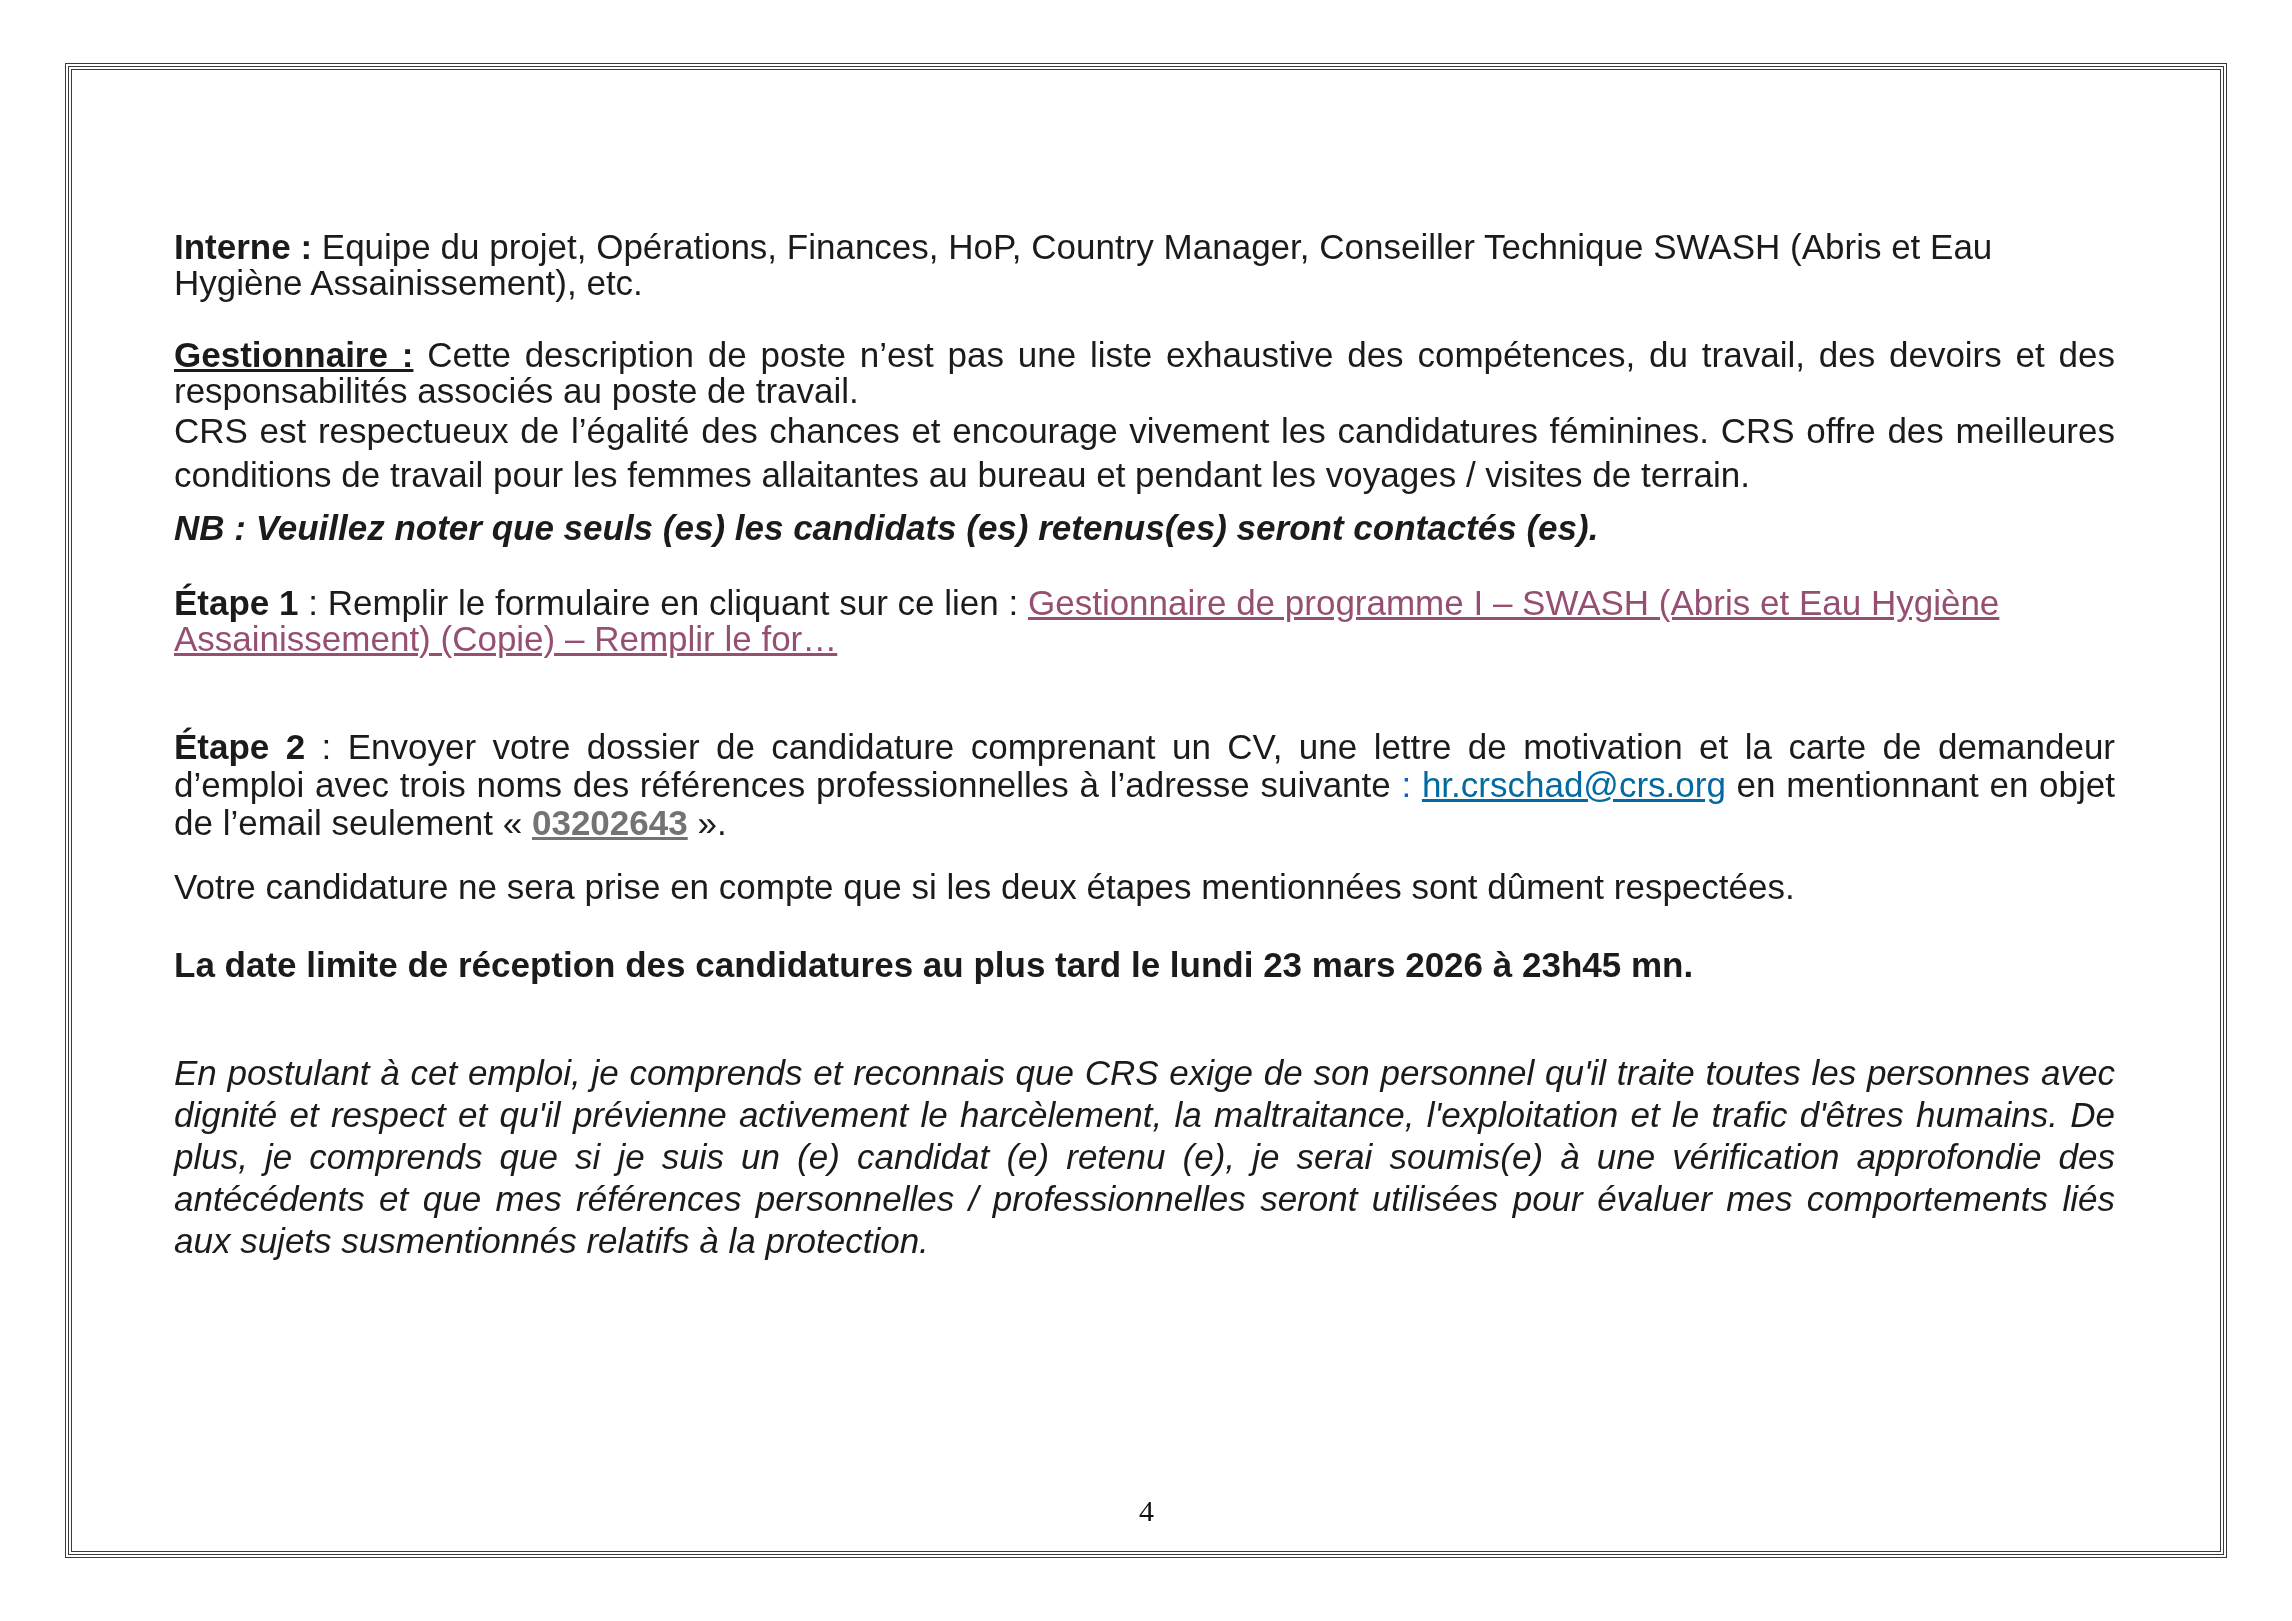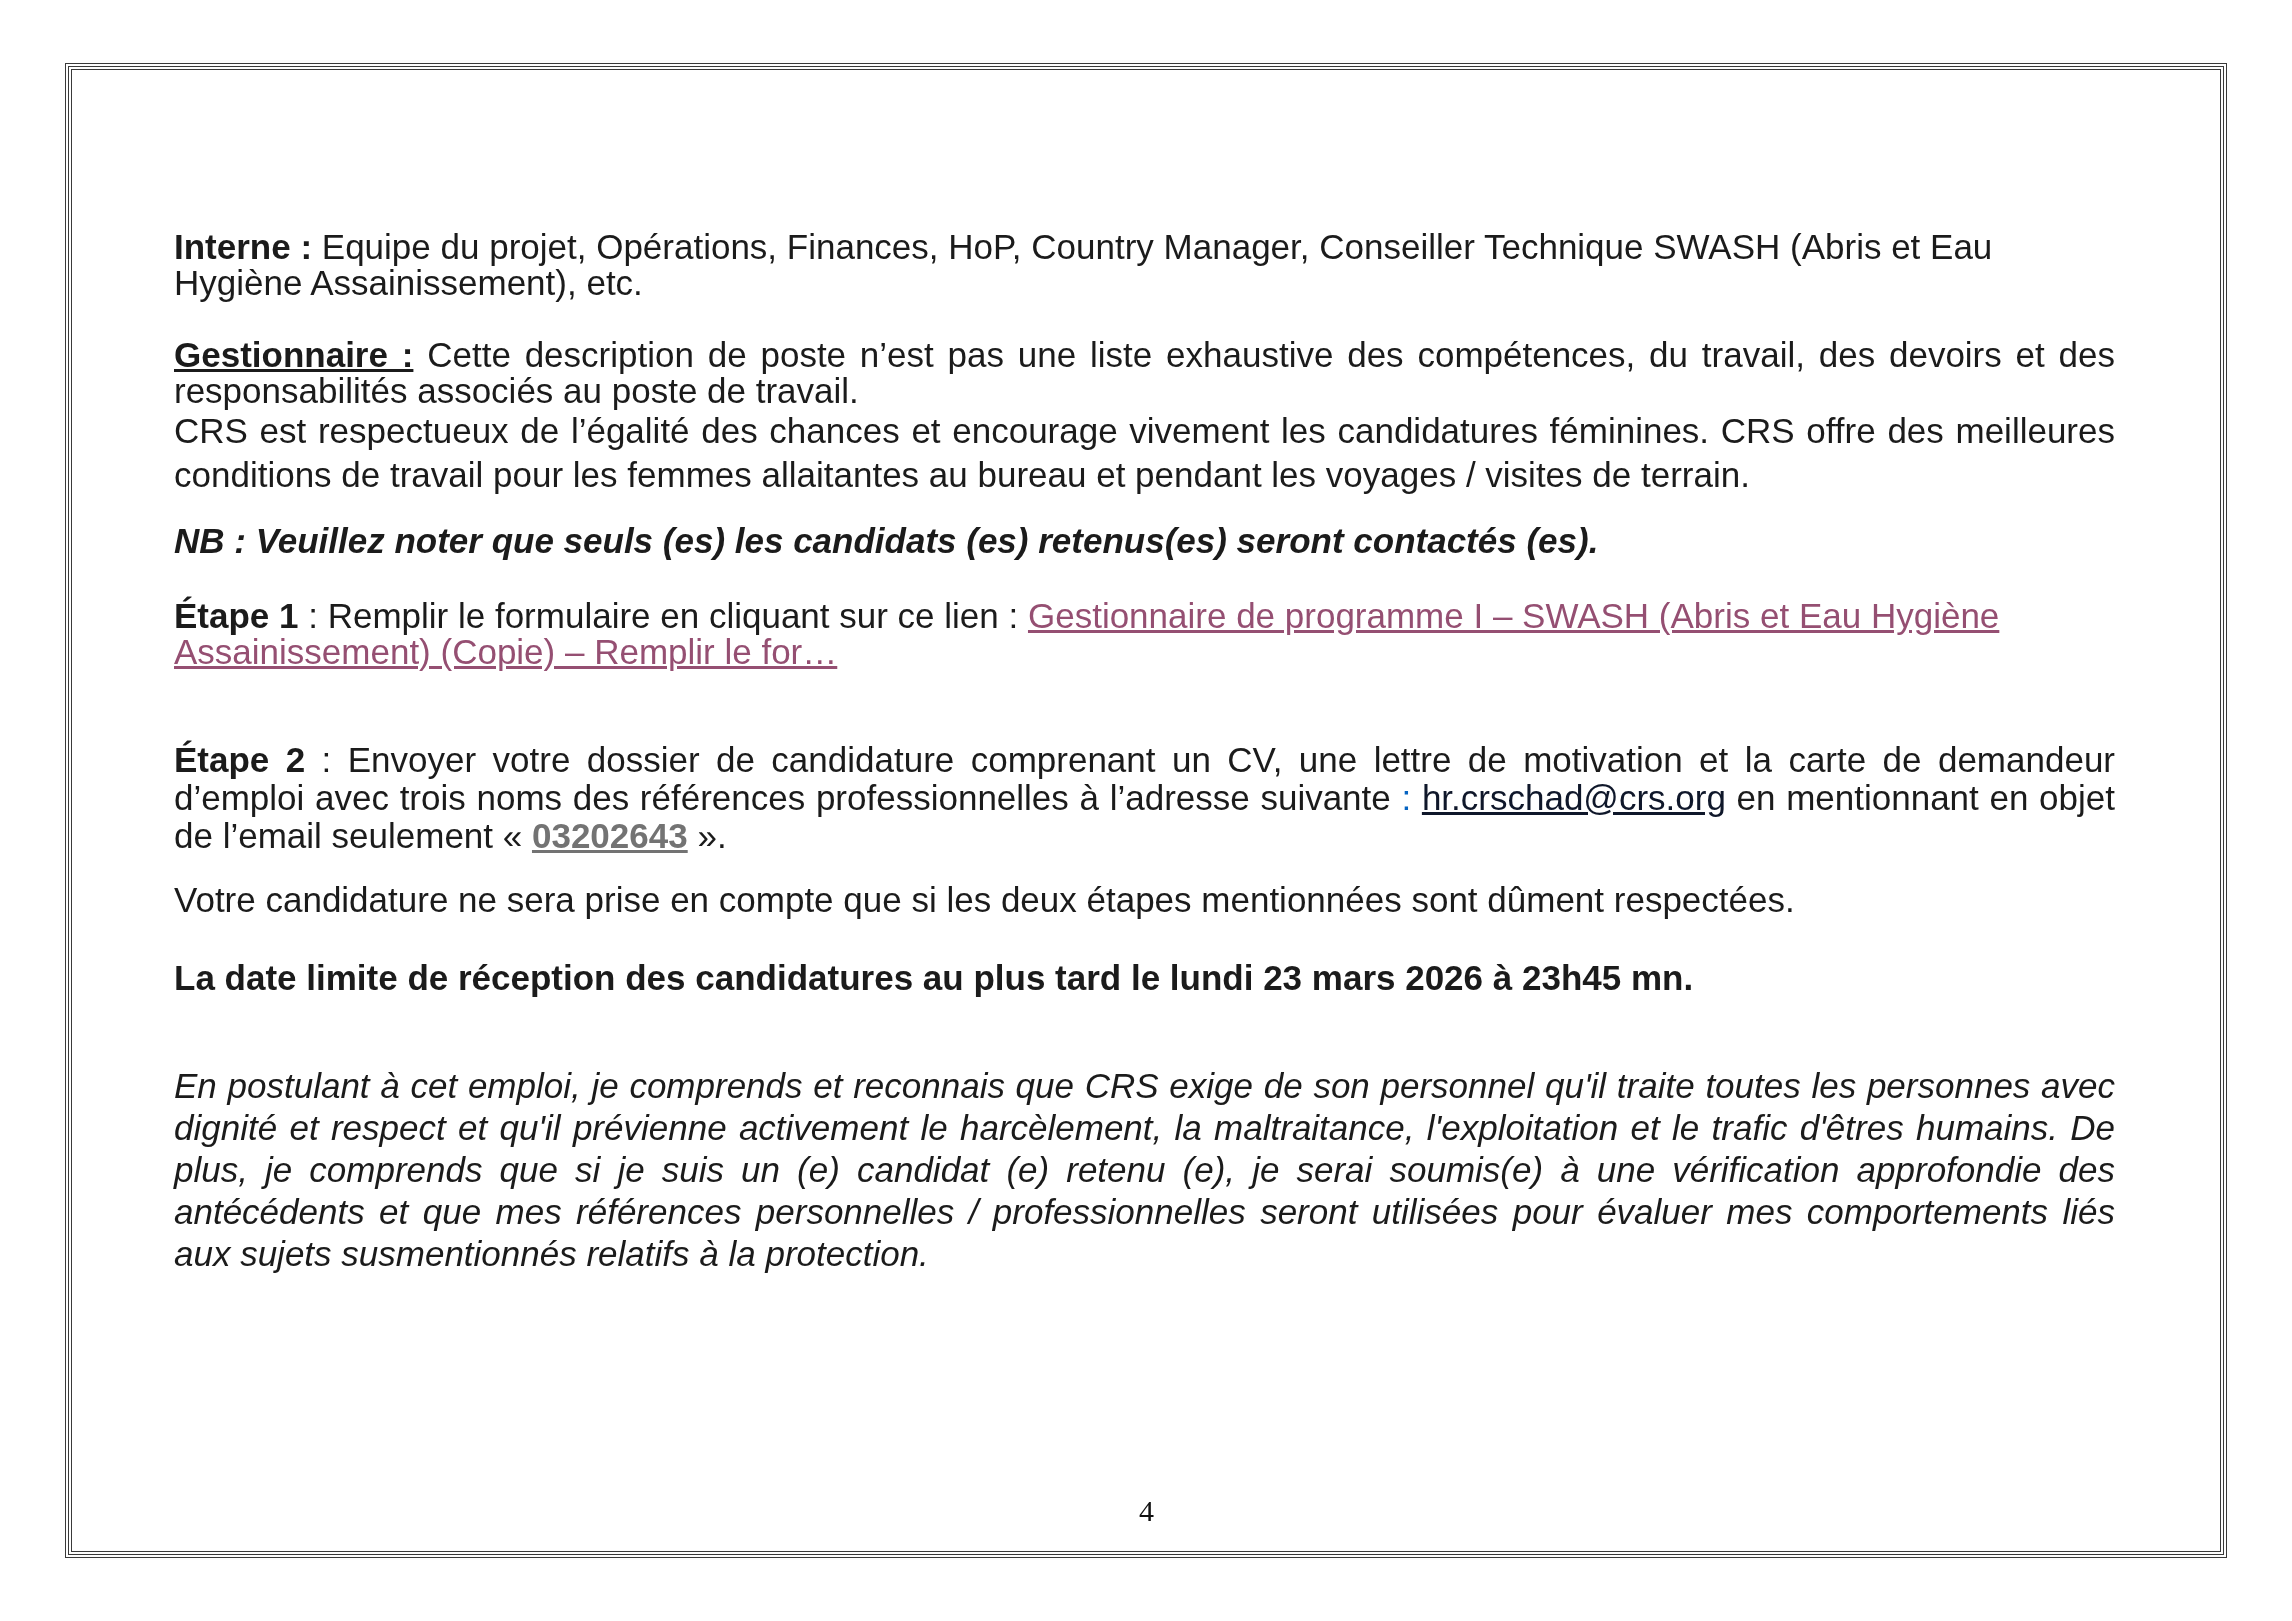--- a/index.html
+++ b/index.html
@@ -54,41 +54,41 @@
   .justify { text-align: justify; }
   .b { font-weight: bold; }
   .bu { font-weight: bold; text-decoration: underline; }
   .bi { font-weight: bold; font-style: italic; }
 
   .p-avertissement { margin-top: 36px; }
   .p-crs {
     font-weight: normal;
     line-height: 44px;
   }
-  .p-nb { margin-top: 26px; }
+  .p-nb { margin-top: 13px; }
   .p-comment { margin-top: 33px; }
   .p-step1 { margin-top: 39px; }
   .p-step2 {
     margin-top: 71px;
     line-height: 38px;
   }
   .p-validity { margin-top: 27px; }
   .p-deadline { margin-top: 42px; font-weight: bold; }
   .p-safeguarding {
     margin-top: 69px;
     font-style: italic;
     line-height: 42px;
   }
   a.link-followed {
     color: #954F72;
     text-decoration: underline;
     cursor: pointer;
   }
   a.link-email {
-    color: #0f172a;
+    color: #0369a1;
     text-decoration: underline;
     cursor: pointer;
   }
   .colon-blue { color: #0563C1; }
   a.job-code {
     color: #737373;
     font-weight: bold;
     text-decoration: underline;
     cursor: pointer;
   }

